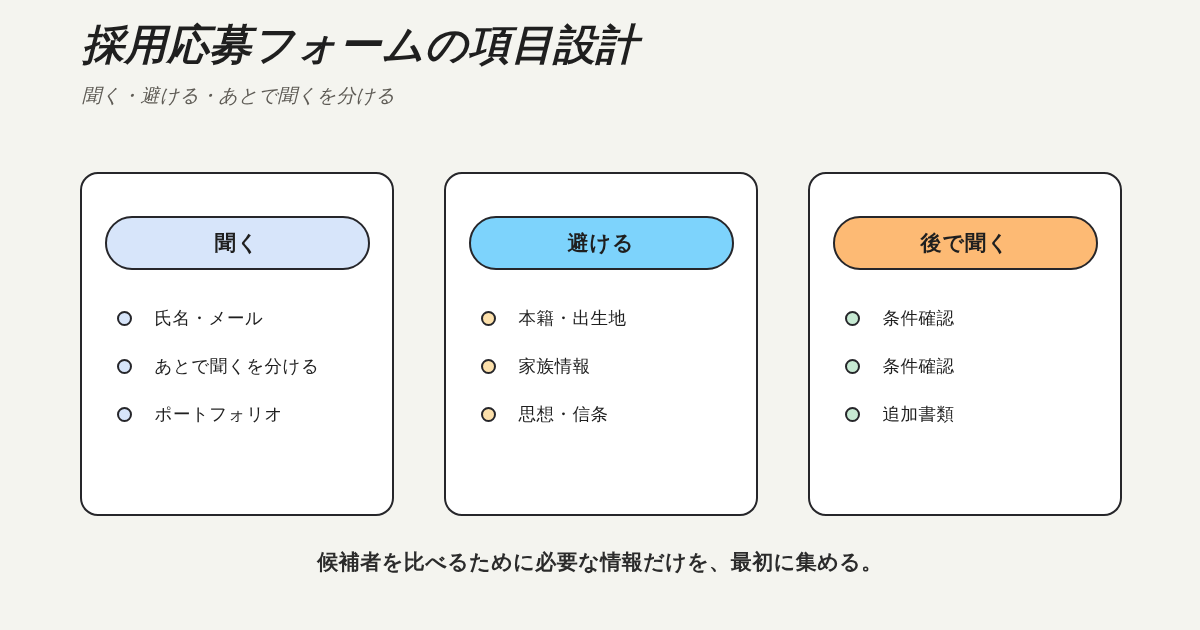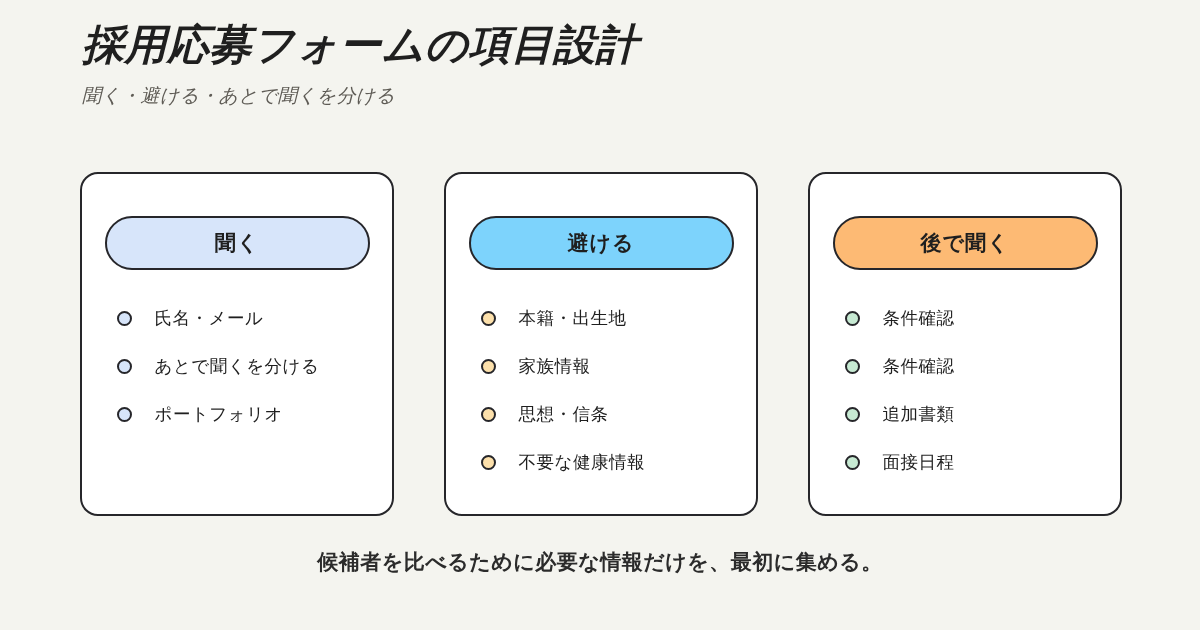--- a/index.html
+++ b/index.html
@@ -174,48 +174,40 @@
           <span class="item-label">本籍・出生地</span>
         </li>
         <li class="item">
           <span class="dot" style="background:#fce0ab"></span>
           <span class="item-label">家族情報</span>
         </li>
         <li class="item">
           <span class="dot" style="background:#fce0ab"></span>
           <span class="item-label">思想・信条</span>
         </li>
-        <li class="item">
-          <span class="dot" style="background:#fce0ab"></span>
-          <span class="item-label">不要な健康情報</span>
-        </li>
       </ul>
     </div>
 
     <div class="card">
       <div class="badge" style="background:#fdba74">
         <span>後で聞く</span>
       </div>
       <ul class="items">
         <li class="item">
           <span class="dot" style="background:#c7ead3"></span>
           <span class="item-label">条件確認</span>
         </li>
         <li class="item">
           <span class="dot" style="background:#c7ead3"></span>
           <span class="item-label">条件確認</span>
         </li>
         <li class="item">
           <span class="dot" style="background:#c7ead3"></span>
           <span class="item-label">追加書類</span>
         </li>
-        <li class="item">
-          <span class="dot" style="background:#c7ead3"></span>
-          <span class="item-label">面接日程</span>
-        </li>
       </ul>
     </div>
 
   </div>
 
   <div class="footer">候補者を比べるために必要な情報だけを、最初に集める。</div>
 
 </div>
 
 </body></html>

